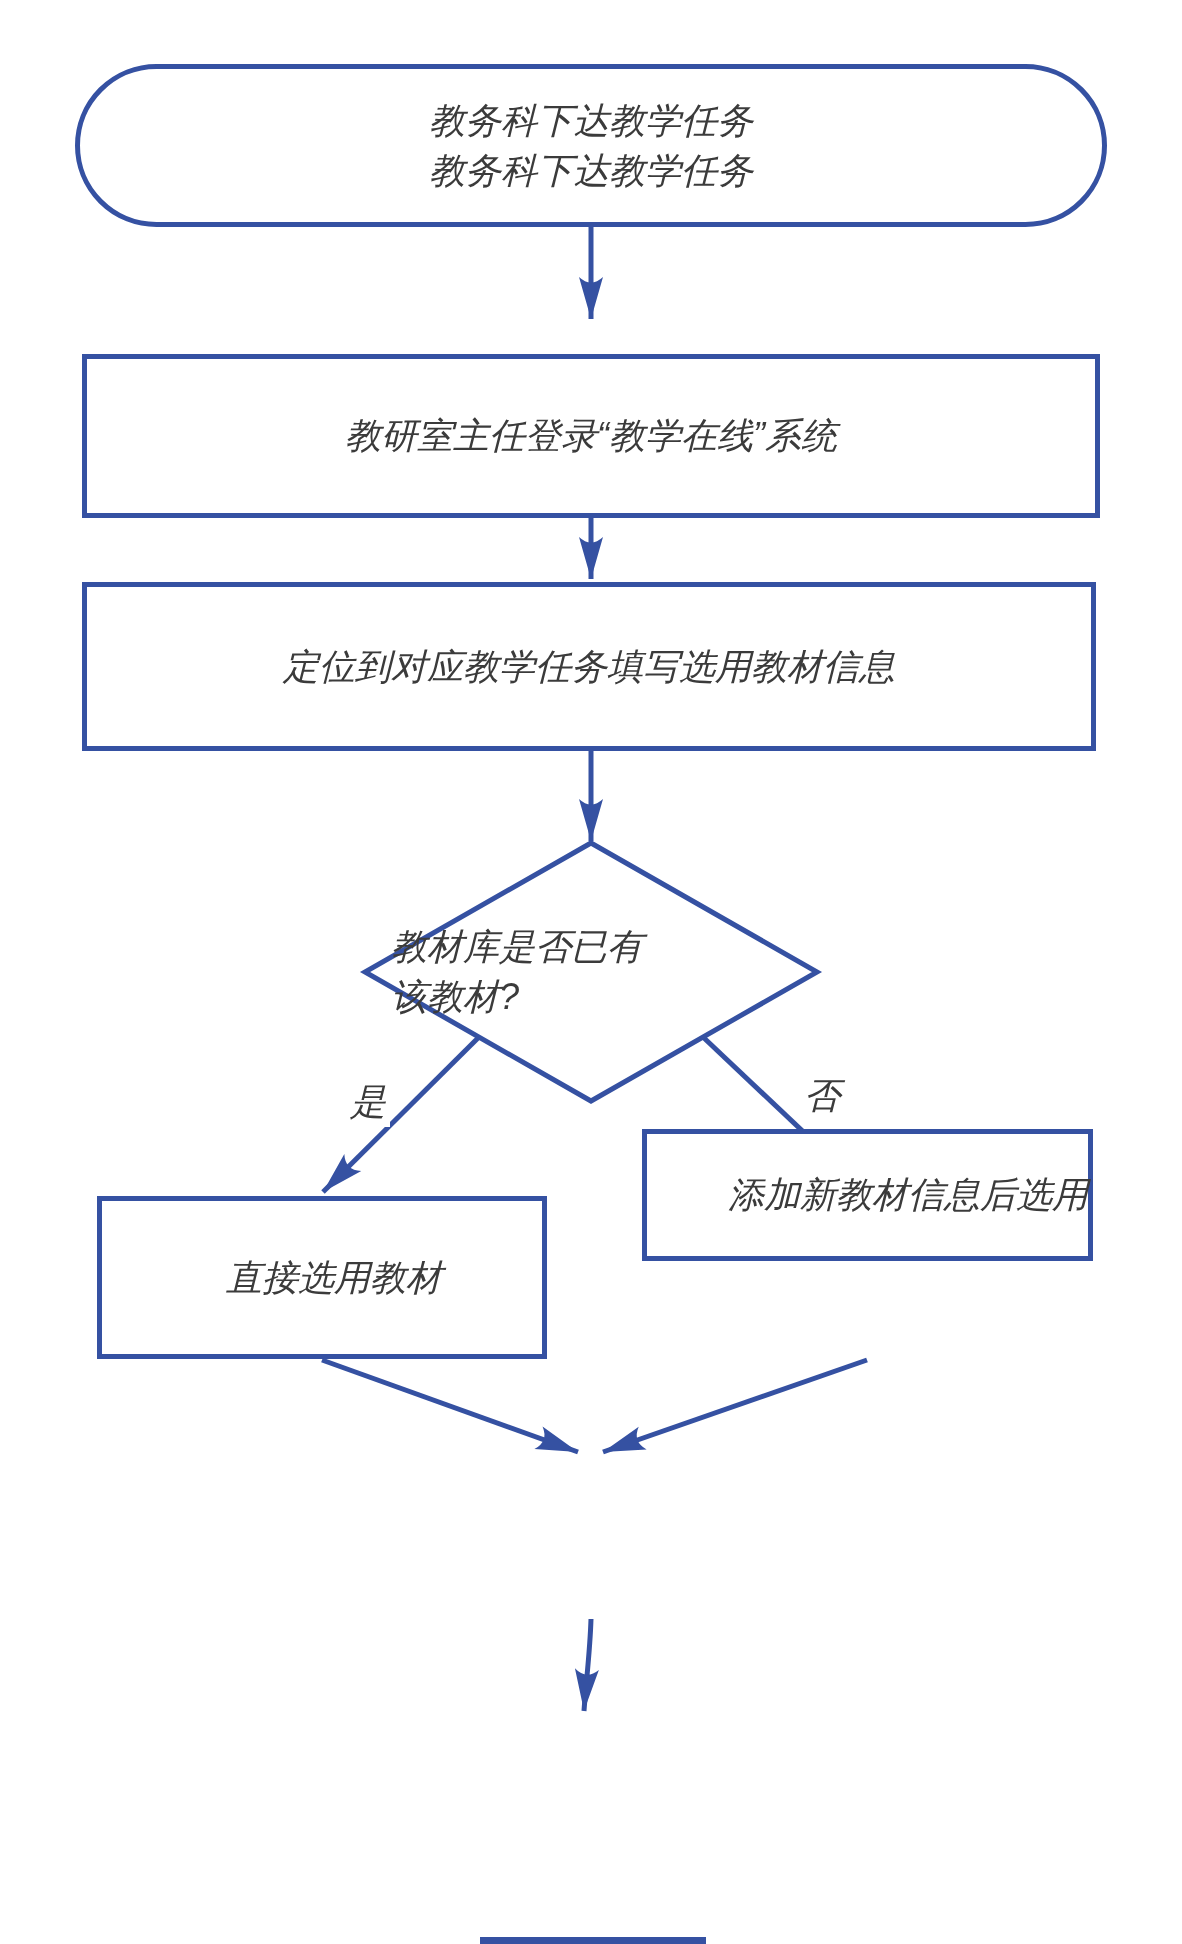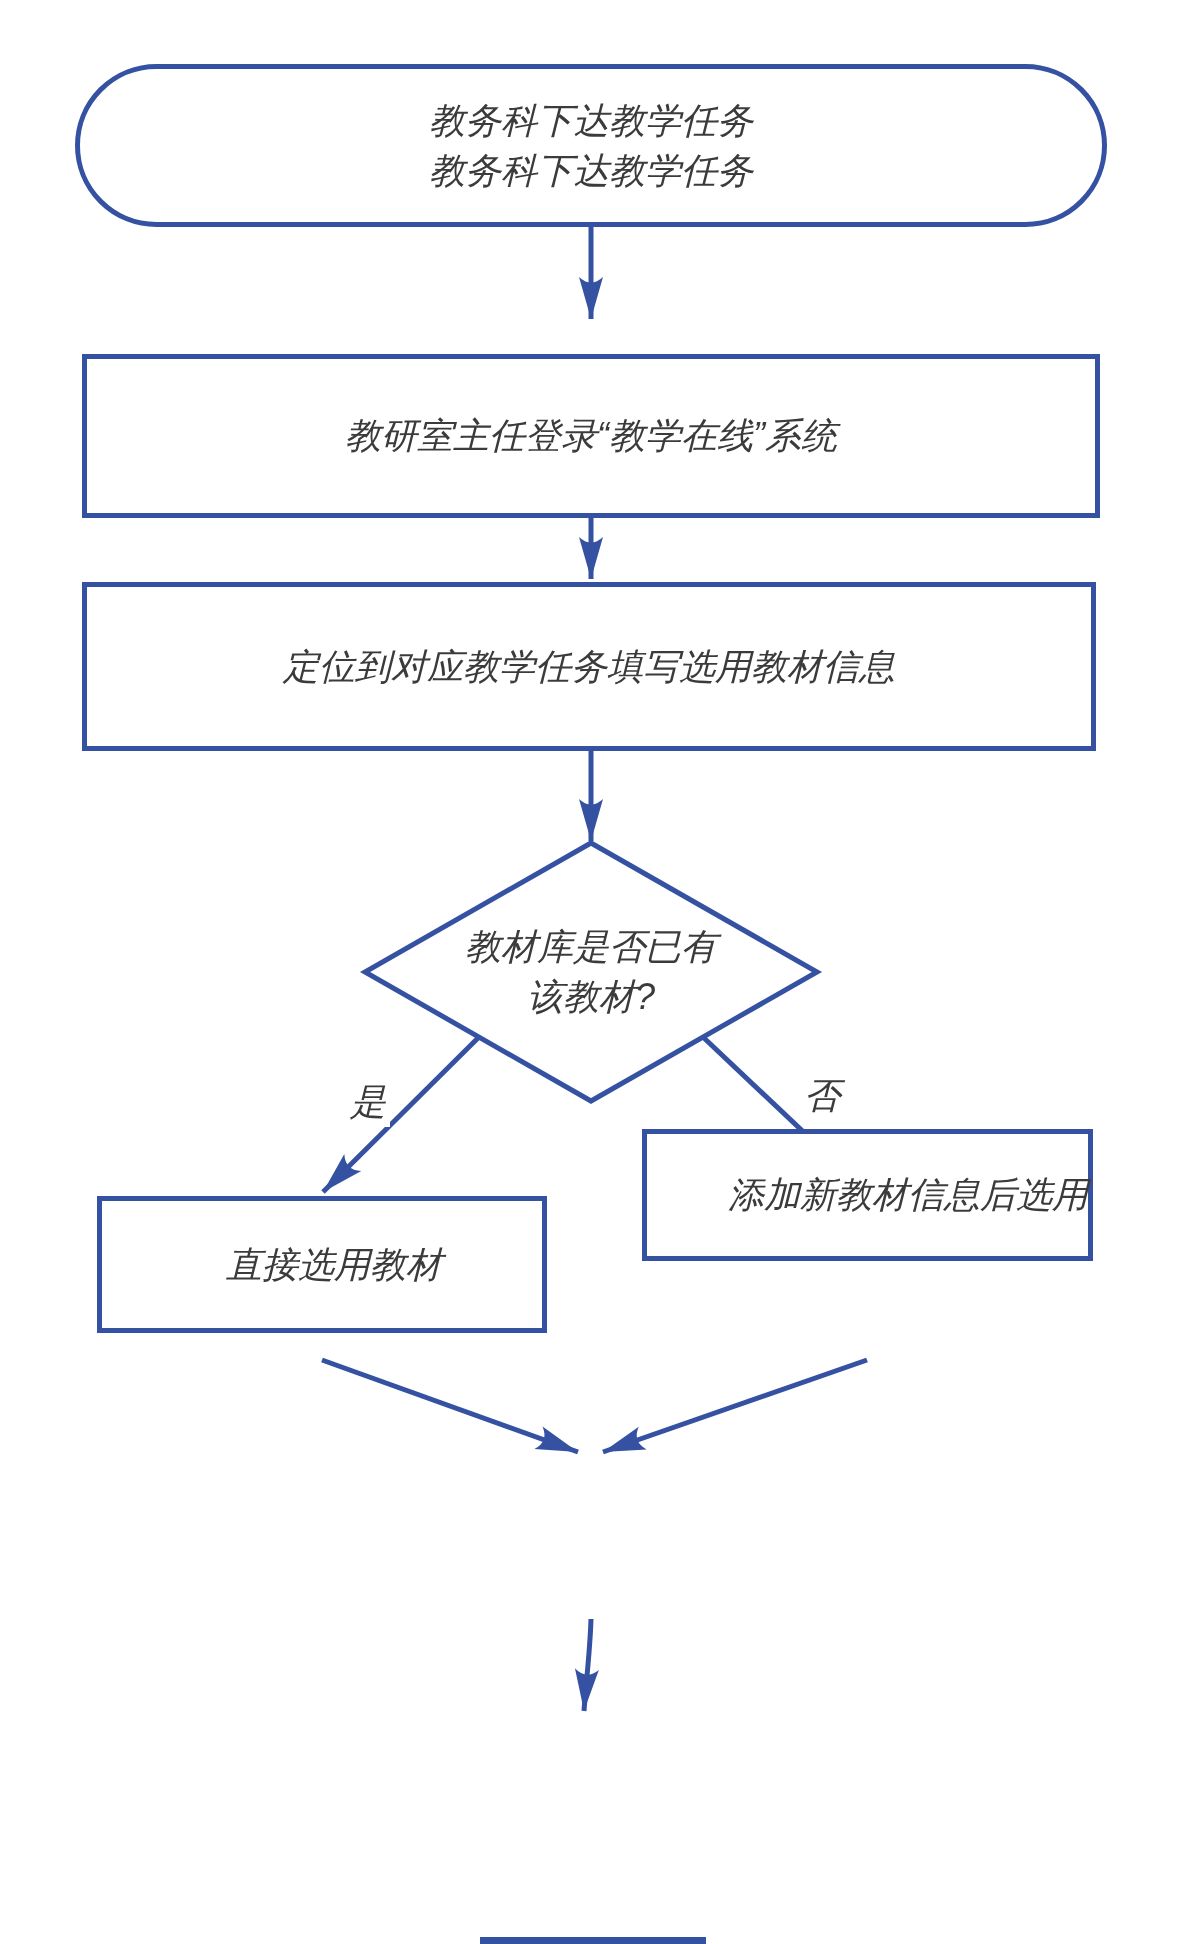--- a/index.html
+++ b/index.html
@@ -34,25 +34,25 @@
   }
   .stadium { border-radius: 82px; }
   #n-start    { left: 75px;  top: 64px;   width: 1032px; height: 163px; }
   #n-login    { left: 82px;  top: 322px;  width: 1018px; height: 164px; margin-top: 32px; }
   #n-locate   { left: 82px;  top: 582px;  width: 1014px; height: 169px; }
   #n-decision-text {
     position: absolute;
     left: 391px; top: 902px;
     width: 400px; height: 140px;
     display: flex; flex-direction: column;
-    align-items: center; justify-content: center;
+    align-items: flex-start; justify-content: center;
     text-align: center;
     font-size: 36px; line-height: 1.38; color: #3b3b3b;
   }
-  #n-direct   { left: 97px;  top: 1196px; width: 450px;  height: 137px; padding-left: 24px; }
+  #n-direct   { left: 97px;  top: 1196px; width: 450px;  height: 163px; padding-left: 24px; }
   #n-addnew   { left: 642px; top: 1129px; width: 451px;  height: 132px; align-items: flex-end; }
   #n-complete { left: 82px;  top: 1456px; width: 1014px; height: 163px; }
   #n-end      { left: 85px;  top: 1715px; width: 1012px; height: 156px; border-radius: 78px; }
   .edge-label {
     position: absolute;
     font-size: 36px;
     color: #3b3b3b;
     background: #ffffff;
     padding: 0 4px;
   }

